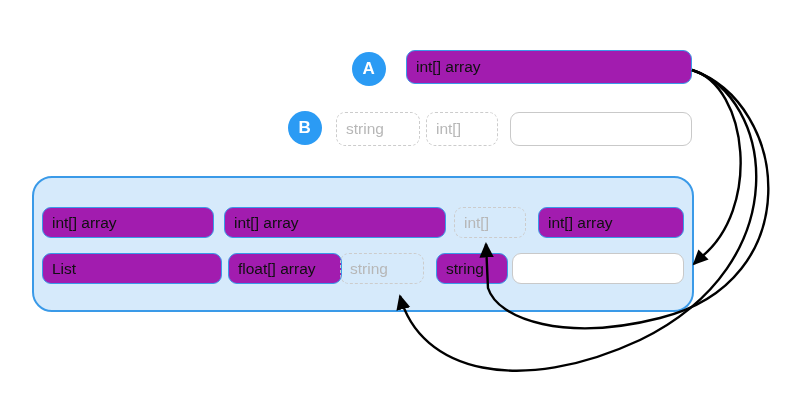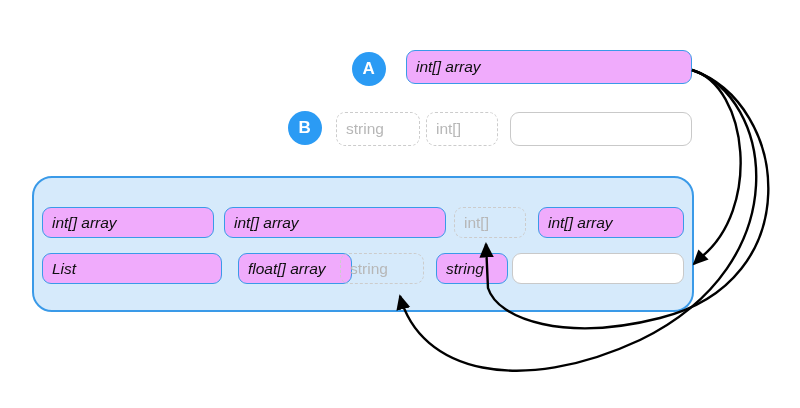--- a/index.html
+++ b/index.html
@@ -45,22 +45,21 @@
     align-items: center;
     border-radius: 9px;
     font-size: 15.5px;
     color: #101010;
     padding: 0 9px;
     background: #ffffff;
     white-space: nowrap;
   }
   .slot.filled {
     border: 1.6px solid #3a9ae8;
-    background: #f0abfc;
-    font-style: italic;
+    background: #a21caf;
   }
   .slot.empty-gray {
     border: 1.6px solid #c9c9c9;
     background: #ffffff;
   }
   .slot.ghost {
     border: 1.8px dashed #cccccc;
     background: transparent;
     color: #b7b7b7;
   }
@@ -107,21 +106,21 @@
   <div class="slot empty-gray" style="left:510px; top:112px; width:182px; height:34px;"></div>
 
   <div id="blue-panel"></div>
 
   <div class="slot filled" style="left:42px; top:207px; width:172px; height:31px;">int[] array</div>
   <div class="slot filled" style="left:224px; top:207px; width:222px; height:31px;">int[] array</div>
   <div class="slot ghost" id="panel-row1-ghost-int" style="left:454px; top:207px; width:72px; height:31px;">int[]</div>
   <div class="slot filled" style="left:538px; top:207px; width:146px; height:31px;">int[] array</div>
 
   <div class="slot filled" style="left:42px; top:253px; width:180px; height:31px;">List</div>
-  <div class="slot filled" style="left:238px; top:253px; width:114px; height:31px;">float[] array</div>
+  <div class="slot filled" style="left:228px; top:253px; width:114px; height:31px;">float[] array</div>
   <div class="slot ghost" id="panel-row2-ghost-string" style="left:340px; top:253px; width:84px; height:31px;">string</div>
   <div class="slot filled" style="left:436px; top:253px; width:72px; height:31px;">string</div>
   <div class="slot empty-gray" id="panel-row2-empty-slot" style="left:512px; top:253px; width:172px; height:31px;"></div>
 
   <svg id="arrows" viewBox="0 0 800 408">
     <defs>
       <marker id="arrowhead" markerWidth="7" markerHeight="7" refX="5.6" refY="3" orient="auto" markerUnits="strokeWidth">
         <path d="M0,0 L6.4,3 L0,6 Z" fill="#000000"></path>
       </marker>
     </defs>

